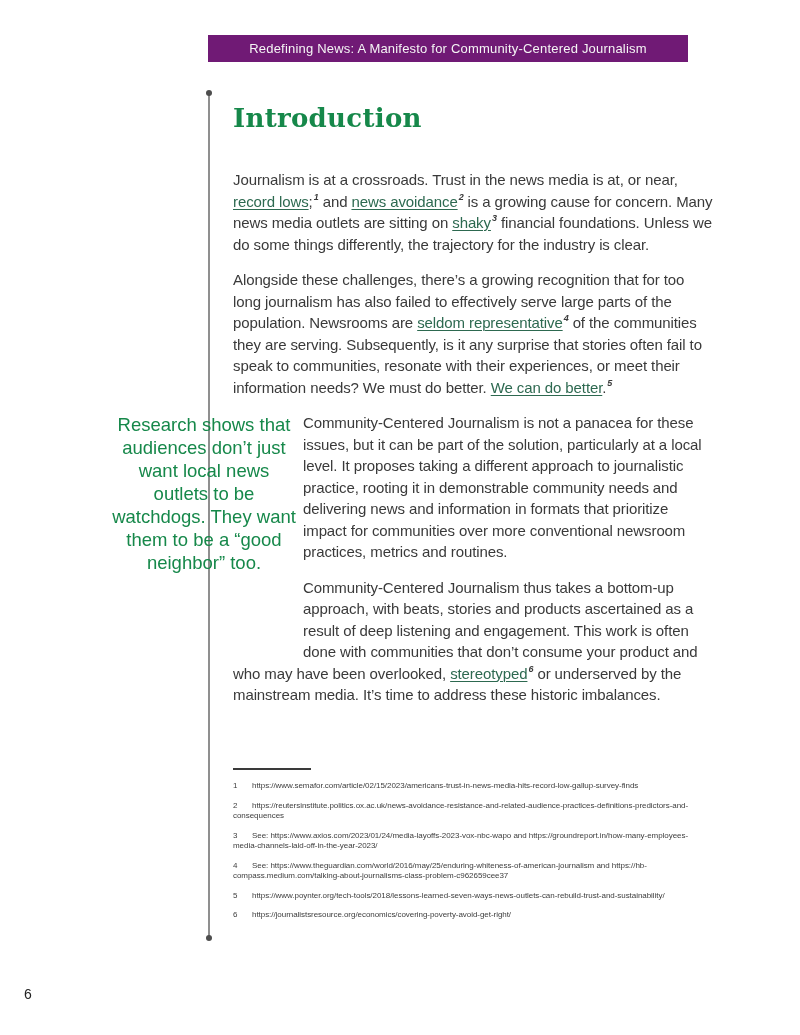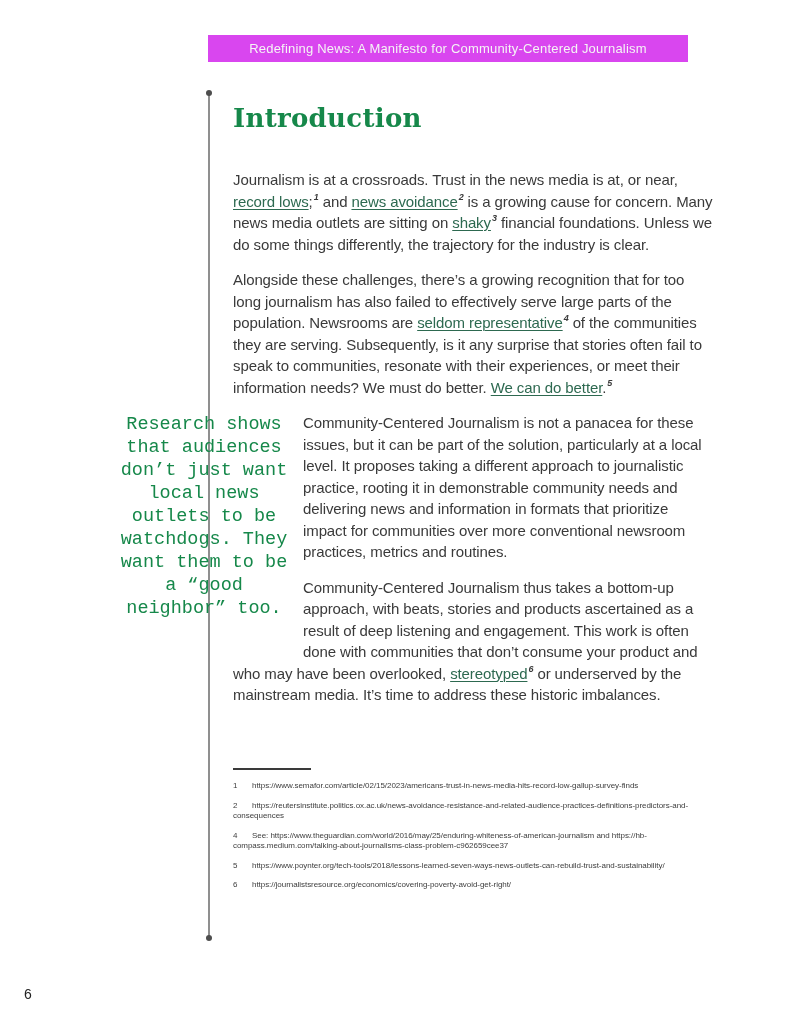--- a/index.html
+++ b/index.html
@@ -3,21 +3,21 @@
 <meta charset="utf-8">
 <style>
   html,body { margin:0; padding:0; background:#ffffff; }
   .page {
     position:relative; width:800px; height:1035px; background:#ffffff;
     font-family:"Liberation Sans", sans-serif; color:#3a3a3a; overflow:hidden;
   }
   
   .header-bar {
     position:absolute; left:208px; top:35px; width:480px; height:27px;
-    background:#d946ef; display:flex; align-items:center; justify-content:center;
+    background:#701a75; display:flex; align-items:center; justify-content:center;
   }
   .header-bar span { color:#f5f5f5; font-size:13px; letter-spacing:0.2px; }
 
   
   .vline { position:absolute; left:208px; top:95px; width:2px; height:843px; background:#8f8f8f; }
   .dot { position:absolute; left:206px; width:6px; height:6px; border-radius:50%; background:#4d4d4d; }
   .dot-top { top:90px; }
   .dot-bottom { top:935px; }
 
   
@@ -31,21 +31,21 @@
   }
   .t-link { color:#2d6950; text-decoration:underline; text-decoration-thickness:1px; text-underline-offset:2px; cursor:pointer; }
   sup.fnref { font-size:9px; font-weight:700; font-style:italic; line-height:0; position:relative; top:-1px; margin-left:1px; color:#3a3a3a; }
 
   
   .wrapsec { position:relative; }
   .wrapsec::after { content:""; display:block; clear:both; }
   .qspacer { float:left; width:70px; height:240px; }
   .pullquote {
     position:absolute; left:-122px; top:1px; width:186px; text-align:center;
-    font-family:Liberation Mono, monospace; font-size:18.5px; line-height:23px; color:#16884a;
+    font-family:Liberation Sans, sans-serif; font-size:18.5px; line-height:23px; color:#16884a;
   }
 
   
   .footnotes { position:absolute; left:233px; top:768px; width:476px; }
   .fn-rule { width:78px; height:2px; background:#3a3a3a; margin:0 0 11px 0; }
   .fn { font-size:8px; line-height:10.5px; letter-spacing:-0.05px; color:#3d3d3d; margin-bottom:9px; }
   .fn-num { display:inline-block; width:19px; }
 
   .page-num { position:absolute; left:24px; top:986px; font-size:14px; color:#222222; }
 </style>
@@ -75,20 +75,21 @@
       <p class="para">Community-Centered Journalism thus takes a bottom-up approach, with beats, stories and products ascertained as a result of deep listening and engagement. This work is often done with communities that don’t consume your product and who may have been overlooked, <a class="t-link">stereotyped</a><sup class="fnref">6</sup> or underserved by the mainstream media. It’s time to address these historic imbalances.</p>
     </div>
 
   </div>
 
   <div class="footnotes">
     <div class="fn-rule"></div>
 
     <div class="fn"><span class="fn-num">1</span><span class="fn-text">https://www.semafor.com/article/02/15/2023/americans-trust-in-news-media-hits-record-low-gallup-survey-finds</span></div>
     <div class="fn"><span class="fn-num">2</span><span class="fn-text">https://reutersinstitute.politics.ox.ac.uk/news-avoidance-resistance-and-related-audience-practices-definitions-predictors-and-consequences</span></div>
+    <div class="fn"><span class="fn-num">3</span><span class="fn-text">See: https://www.axios.com/2023/01/24/media-layoffs-2023-vox-nbc-wapo and https://groundreport.in/how-many-employees-media-channels-laid-off-in-the-year-2023/</span></div>
     <div class="fn"><span class="fn-num">4</span><span class="fn-text">See: https://www.theguardian.com/world/2016/may/25/enduring-whiteness-of-american-journalism and https://hb-compass.medium.com/talking-about-journalisms-class-problem-c962659cee37</span></div>
     <div class="fn"><span class="fn-num">5</span><span class="fn-text">https://www.poynter.org/tech-tools/2018/lessons-learned-seven-ways-news-outlets-can-rebuild-trust-and-sustainability/</span></div>
     <div class="fn"><span class="fn-num">6</span><span class="fn-text">https://journalistsresource.org/economics/covering-poverty-avoid-get-right/</span></div>
   </div>
 
   <div class="page-num">6</div>
 
 </div>
 
 </body></html>

